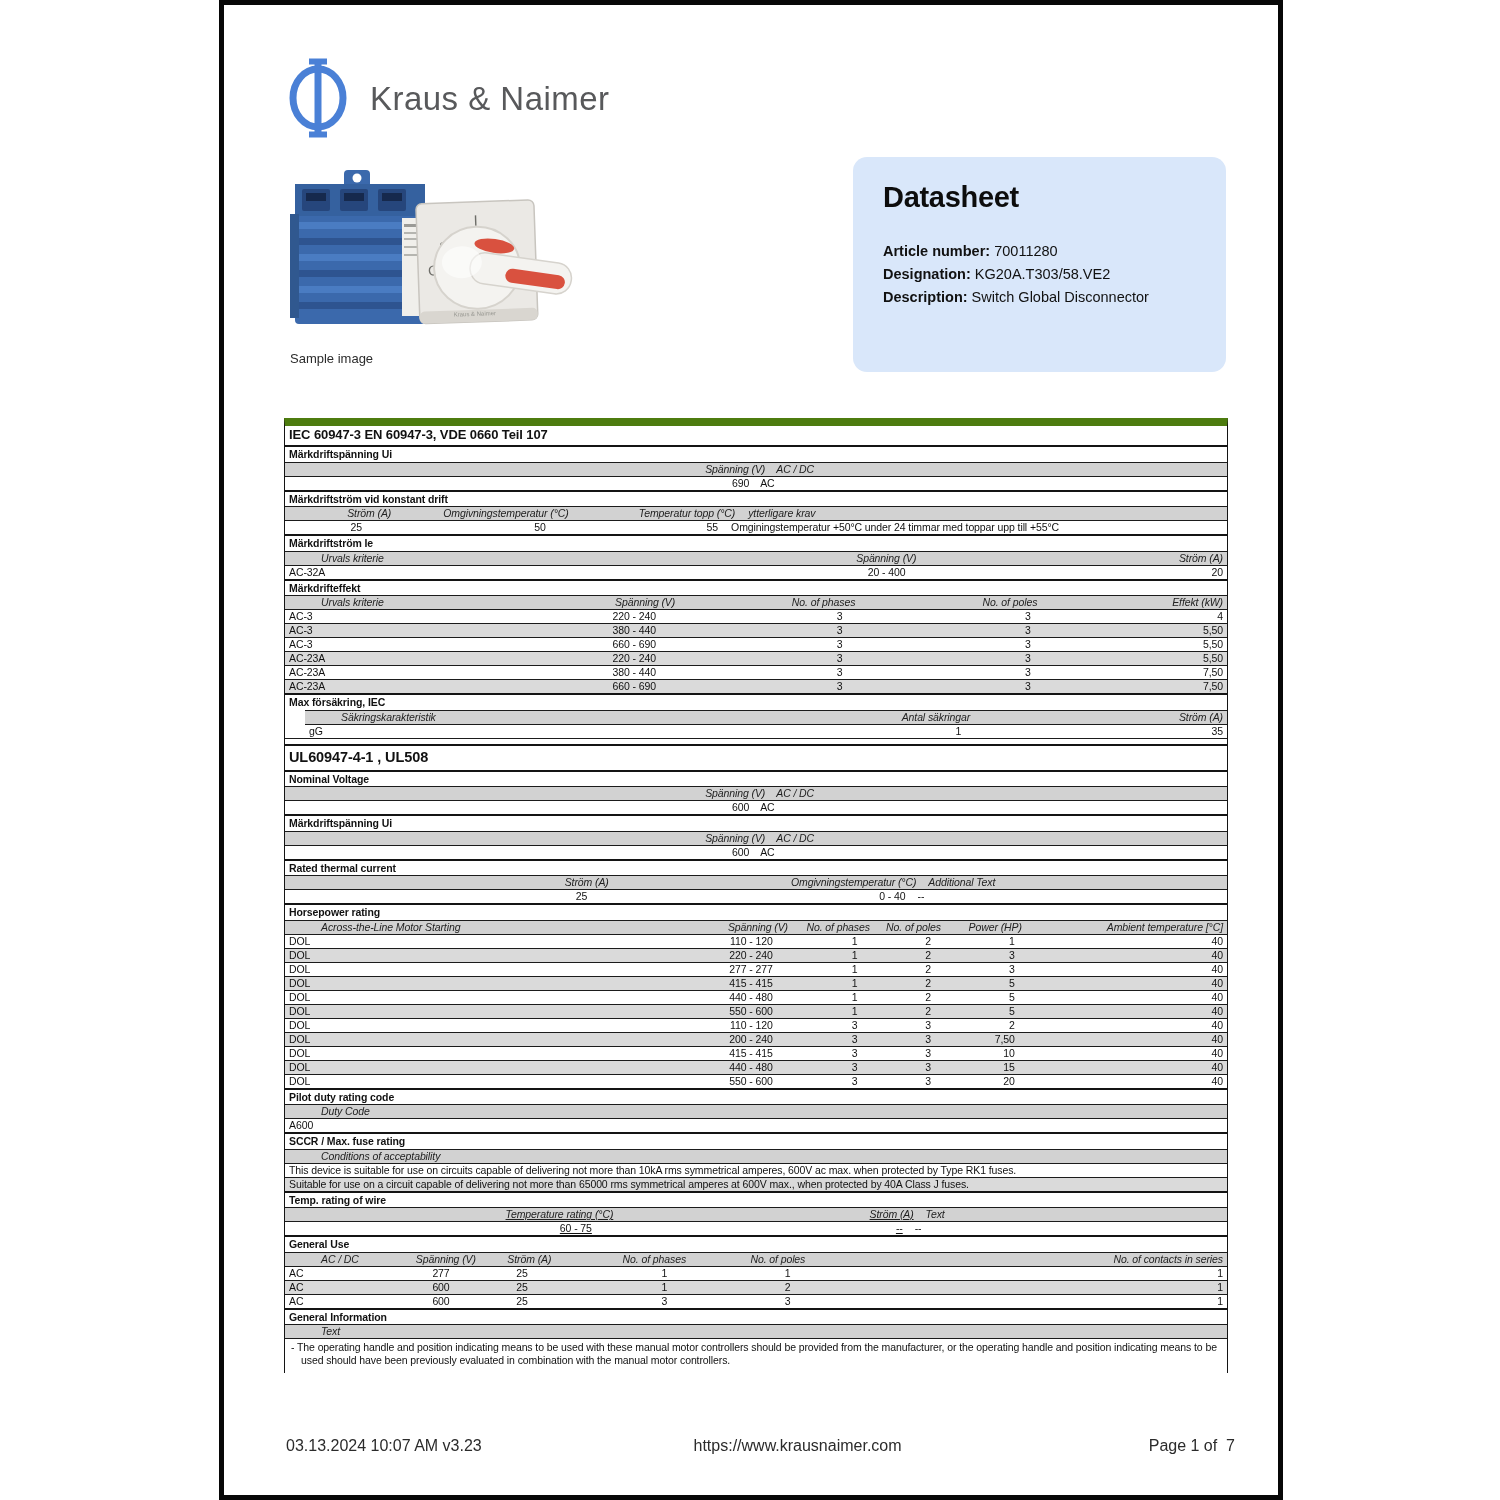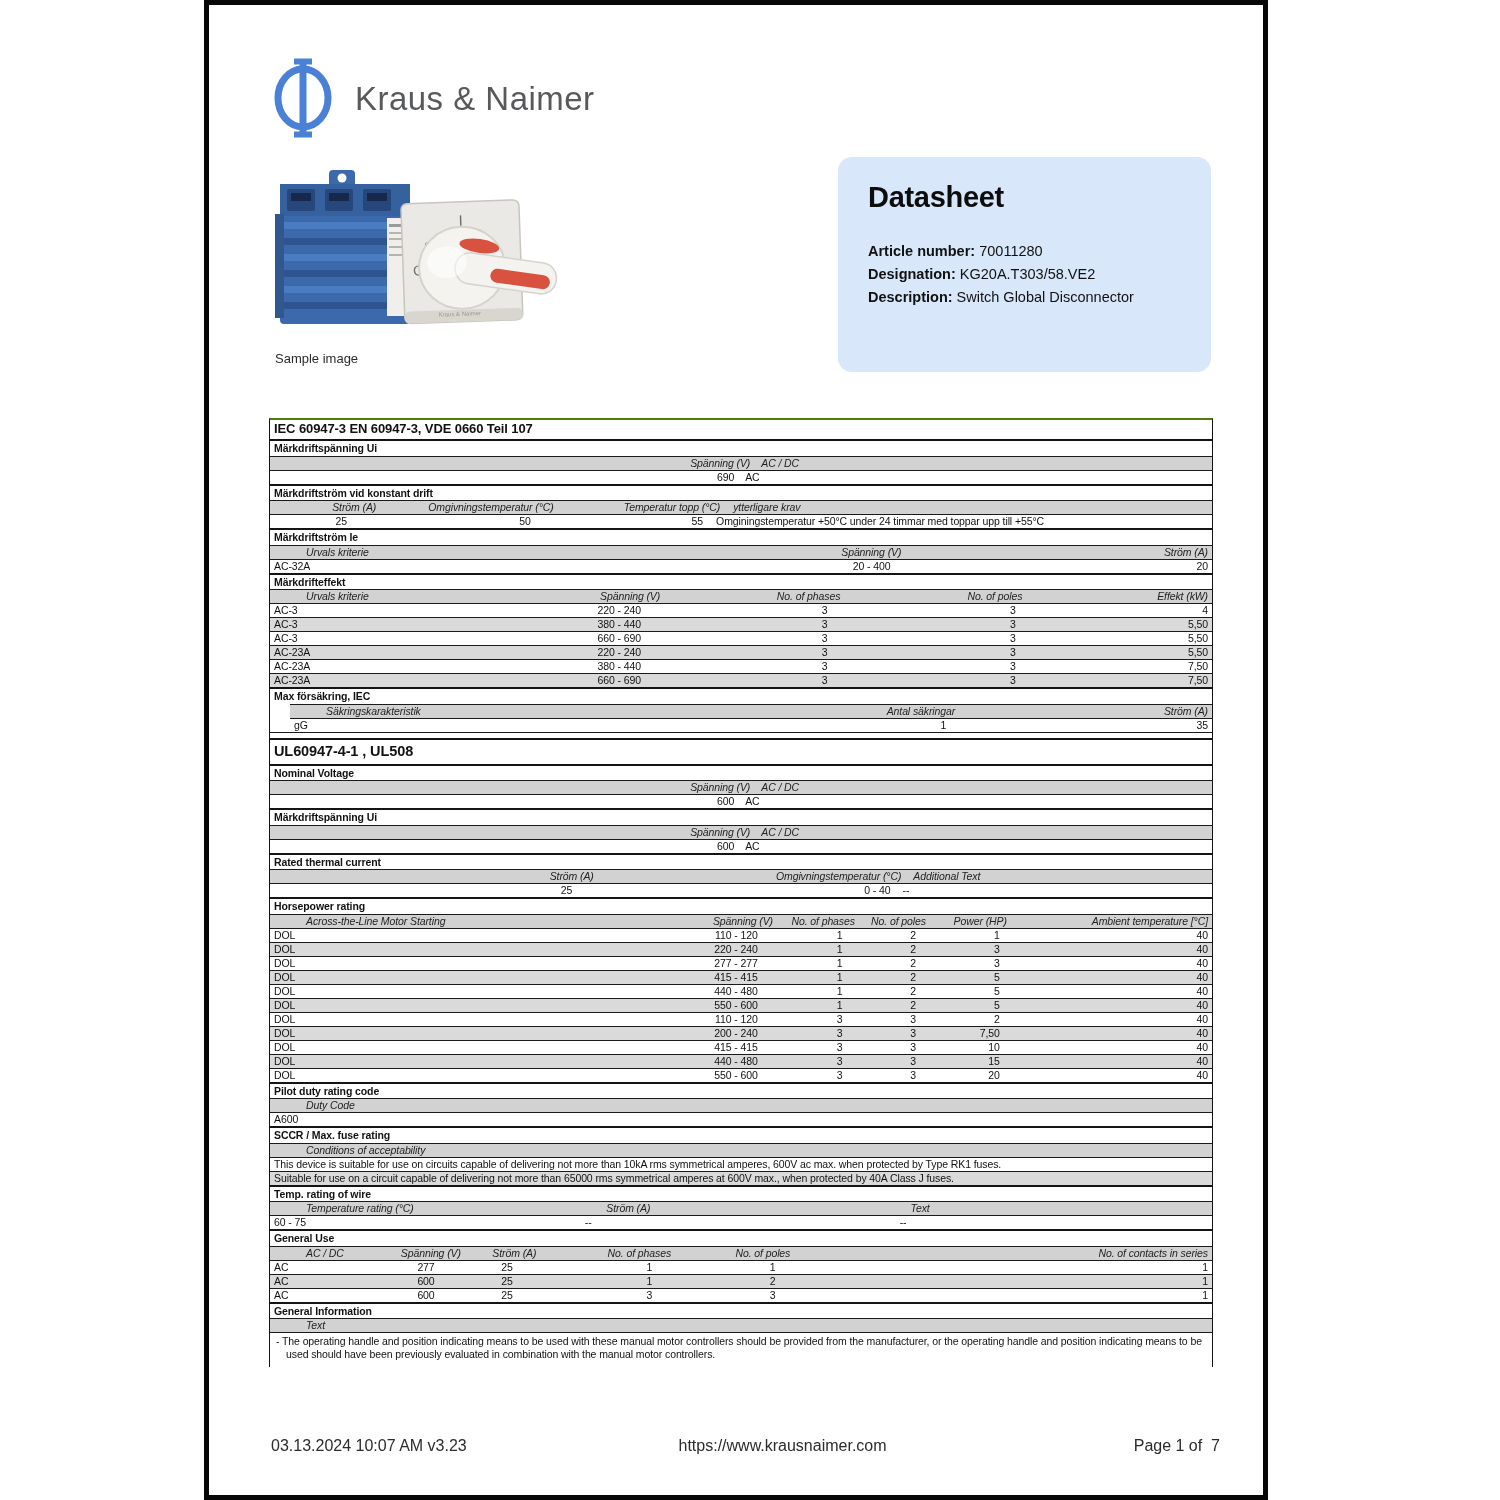--- a/index.html
+++ b/index.html
@@ -1,30 +1,30 @@
 <!DOCTYPE html>
 <html><head>
 <meta charset="utf-8">
 <style>
   html,body{margin:0;padding:0;}
   body{width:1500px;height:1500px;background:#ffffff;font-family:"Liberation Sans",sans-serif;color:#111;position:relative;overflow:hidden;}
-  .page{position:absolute;left:204px;top:0;width:1064px;height:1500px;background:#fff;border:5px solid #070707;box-sizing:border-box;}
+  .page{position:absolute;left:219px;top:0;width:1064px;height:1500px;background:#fff;border:5px solid #070707;box-sizing:border-box;}
   
   .brand{position:absolute;left:64px;top:52px;display:flex;align-items:center;}
   .brand-text{font-size:34px;color:#58595b;letter-spacing:0.5px;margin-left:22px;transform:scaleX(.97);transform-origin:left;}
   
   .product{position:absolute;left:66px;top:165px;width:285px;height:170px;}
   .caption{position:absolute;left:66px;top:346px;font-size:13px;color:#2b2b2b;}
   
   .dsbox{position:absolute;left:629px;top:152px;width:373px;height:215px;background:#d9e7fa;border-radius:14px;box-sizing:border-box;padding:24px 30px;}
   .dsbox h1{margin:0 0 26px 0;font-size:29px;letter-spacing:-.3px;color:#0d0d0d;}
   .dsline{font-size:14.5px;line-height:23px;color:#111;}
   .dsline b{font-weight:bold;}
   
-  .tbl{position:absolute;left:60px;top:413px;width:944px;border-left:1px solid #141414;border-right:1px solid #141414;border-top:2px solid #4d7c0f;box-sizing:border-box;font-size:10.5px;letter-spacing:-.1px;}
+  .tbl{position:absolute;left:60px;top:413px;width:944px;border-left:1px solid #141414;border-right:1px solid #141414;border-top:8px solid #4d7c0f;box-sizing:border-box;font-size:10.5px;letter-spacing:-.1px;}
   .row{display:grid;align-items:center;min-height:13px;border-top:1px solid #1b1b1b;line-height:12.5px;}
   .tbl > .row:first-child{border-top:none;}
   .td{padding:0 4px;white-space:nowrap;}
   .hdr{background:#d2d2d2;font-style:italic;color:#222;padding-left:32px;}
   .sec{font-weight:bold;border-top:2px solid #141414;display:block;padding:1px 4px;min-height:11px;}
   .title1{font-weight:bold;font-size:13px;min-height:17px;display:flex;align-items:center;padding:1px 4px;}
   .title2{font-weight:bold;font-size:14.5px;min-height:20px;display:flex;align-items:center;padding:2px 4px;border-top:2px solid #141414;}
   .gaprow{height:5px;border-top:1px solid #1b1b1b;background:#fff;}
   .grp .row:nth-child(even){background:#dadada;}
   
@@ -40,21 +40,21 @@
   .g5e{grid-template-columns:20% 19.8% 19.8% 20% 1fr;}
   .g5e .td:nth-child(n+2){text-align:right;}
   .g3max{grid-template-columns:36% 35.6% 1fr;margin-left:20px;}
   .g3max .td:nth-child(n+2){text-align:right;}
   .g3rtc{grid-template-columns:32.5% 33.8% 1fr;}
   .g3rtc .td:nth-child(-n+2){text-align:right;}
   .g3rtc .td:nth-child(3){padding-left:8px;}
   .g6hp{grid-template-columns:28% 24.2% 9% 7.8% 8.9% 1fr;}
   .g6hp .td:nth-child(n+2){text-align:right;}
   .g3tw{grid-template-columns:33% 33% 1fr;}
-  .g3tw .td:nth-child(-n+2){}
+  .g3tw .td:nth-child(-n+2){text-align:right;text-decoration:underline;}
   .g3tw .td:nth-child(3){padding-left:8px;}
   .g6gu{grid-template-columns:8% 9.9% 8.3% 14.8% 13.1% 1fr;}
   .g6gu .td:nth-child(n+2){text-align:right;}
   .para{white-space:normal;line-height:13px;padding:2px 6px 4px 16px;text-indent:-10px;min-height:28px;align-self:start;}
   
   .footer{position:absolute;left:60px;top:1392px;width:951px;height:16px;font-size:16px;color:#2b2b2b;margin-top:40px;}
   .footer .fl{position:absolute;left:2px;top:0;}
   .footer .fc{position:absolute;left:54%;top:0;transform:translateX(-50%);}
   .footer .fr{position:absolute;right:0;top:0;white-space:pre;}
 </style>

